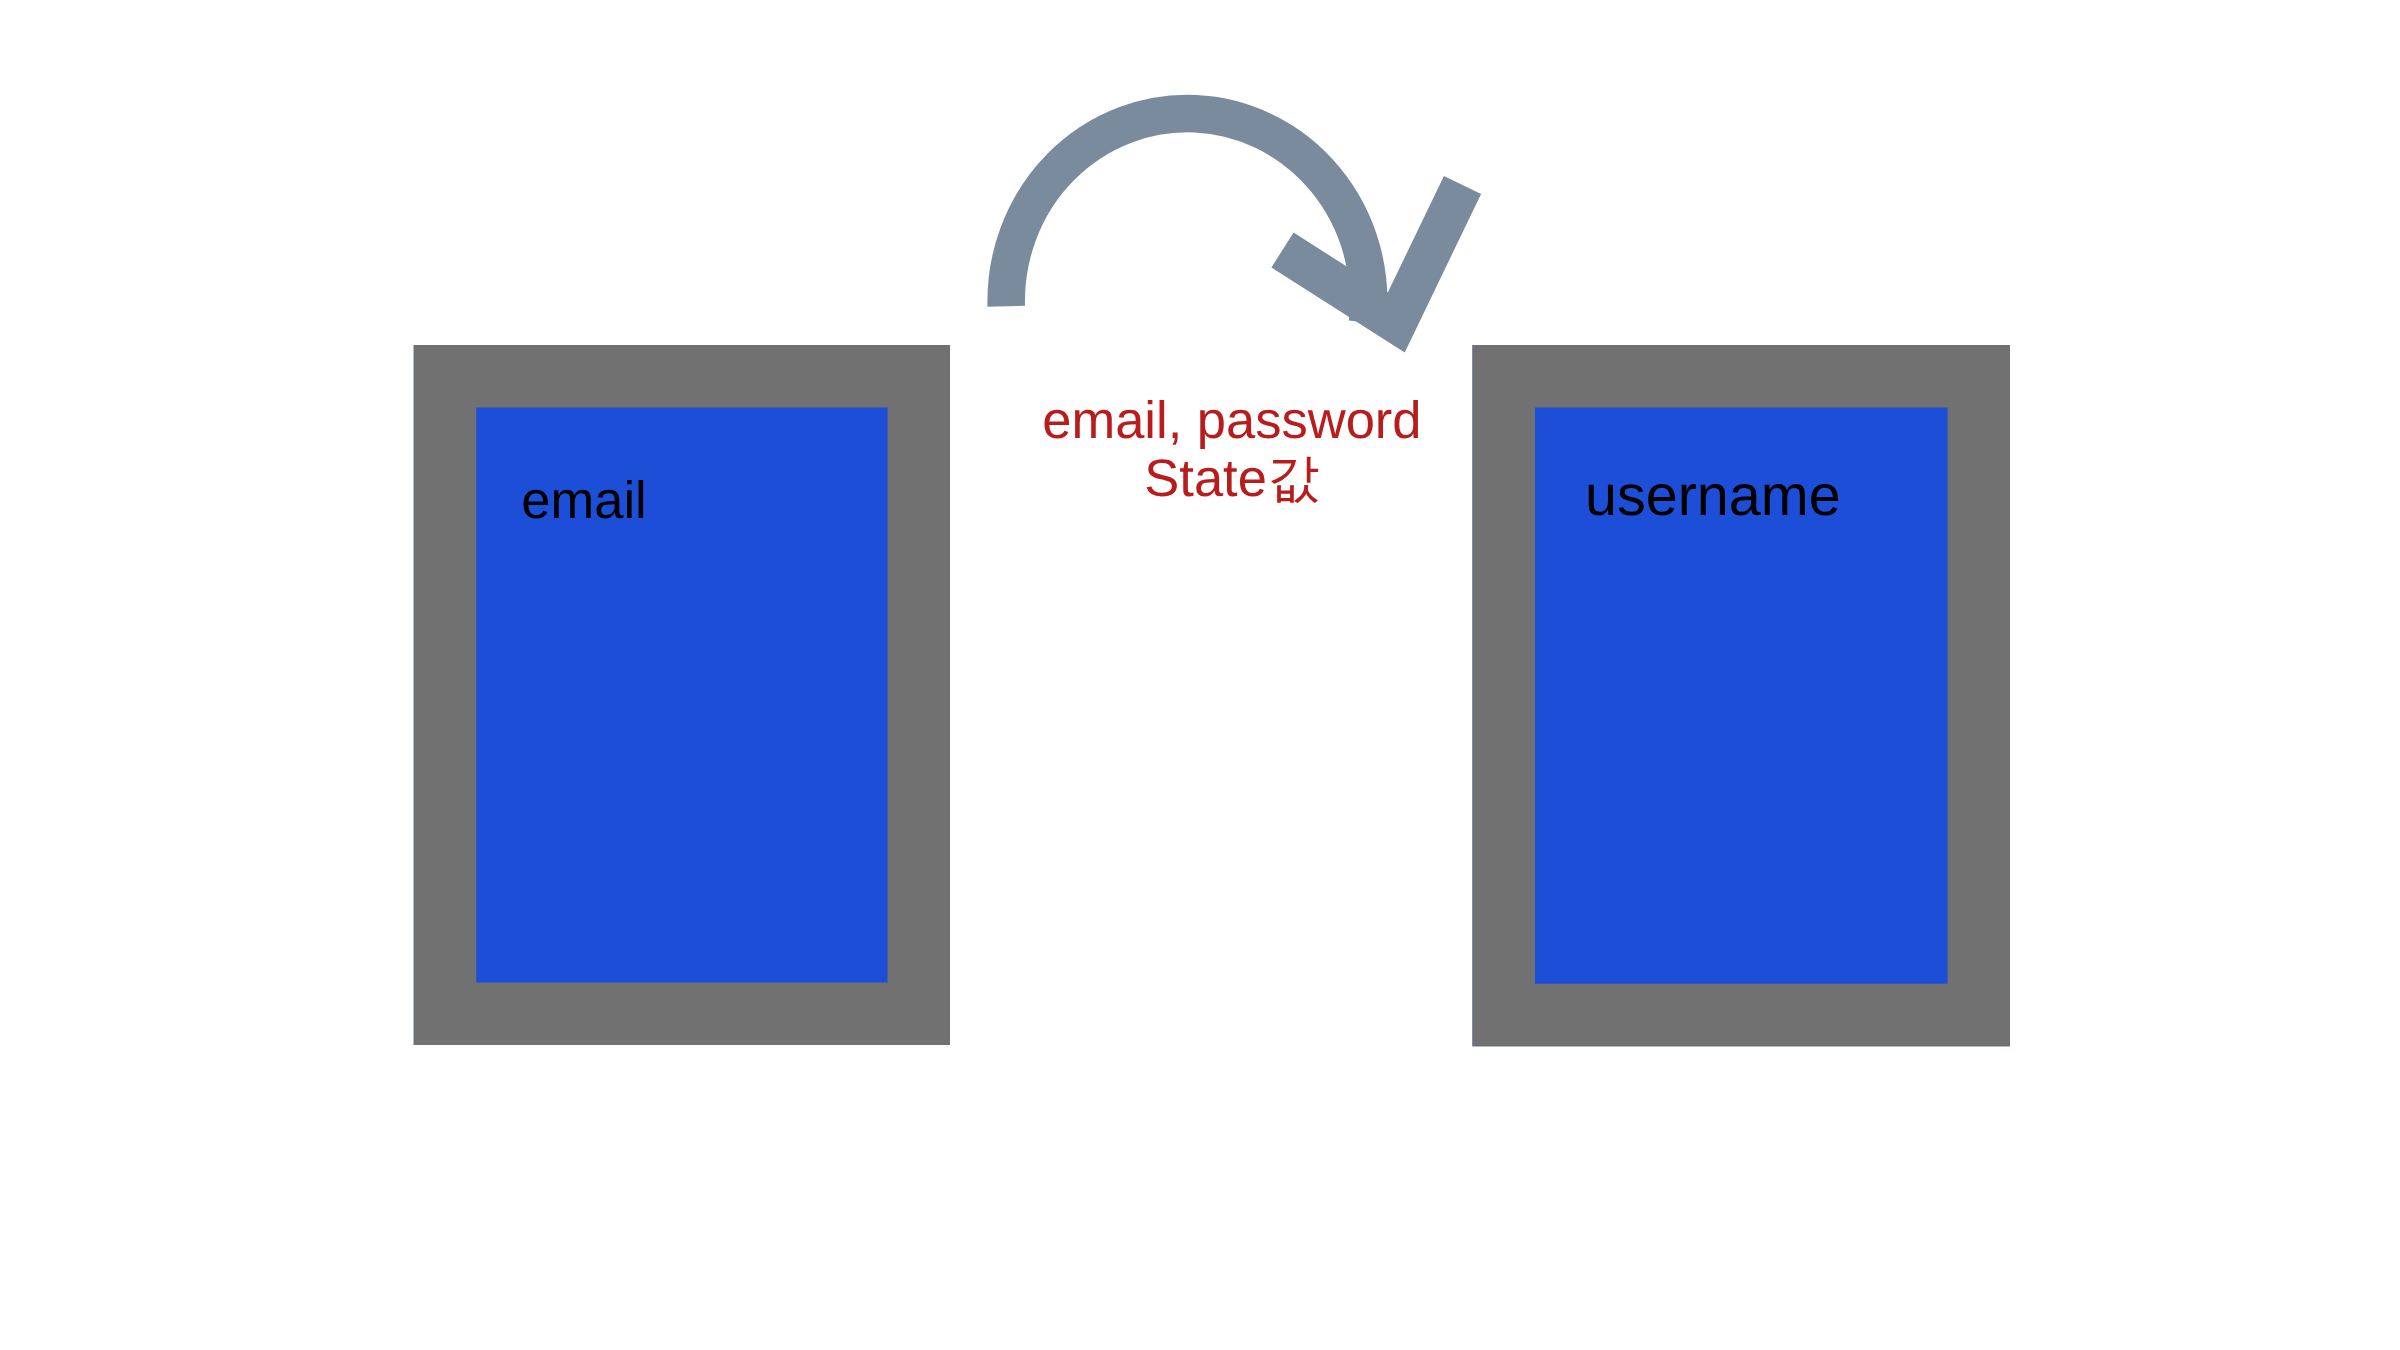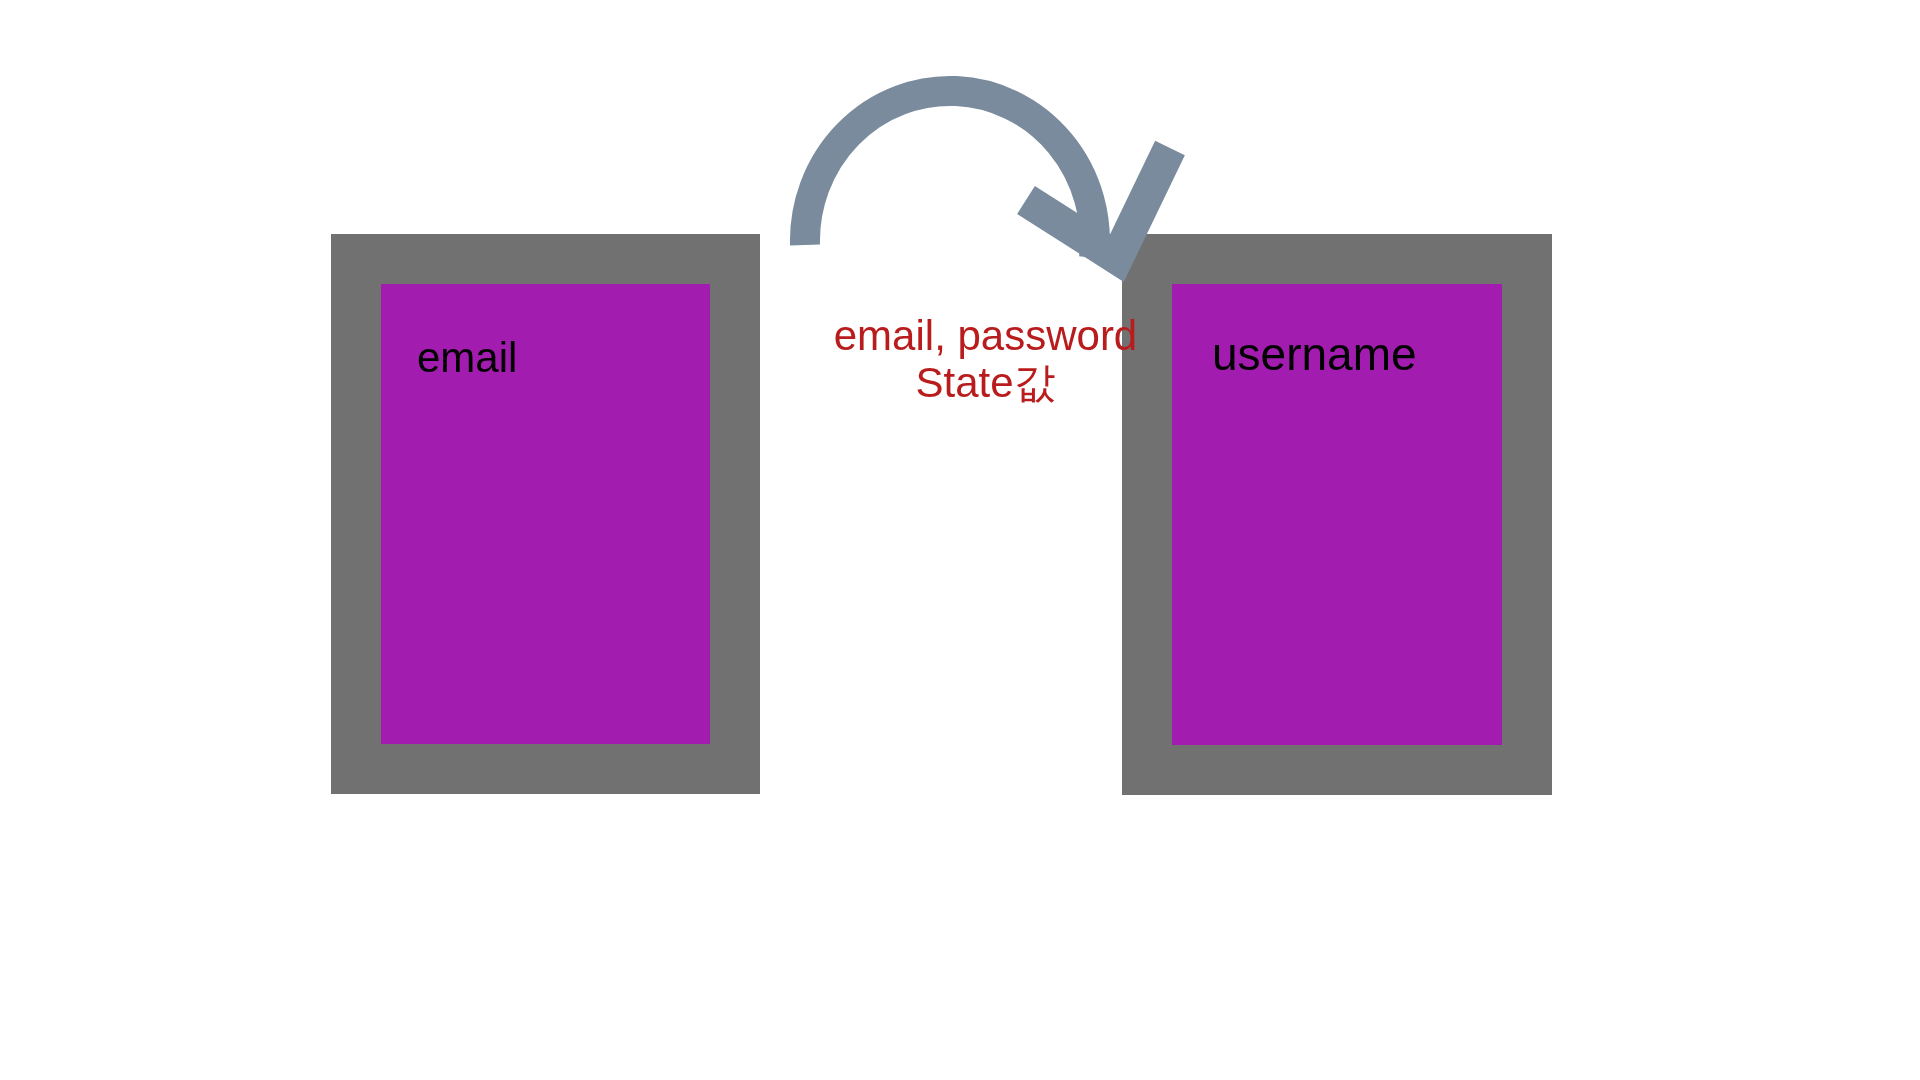--- a/index.html
+++ b/index.html
@@ -12,30 +12,31 @@
     position: relative;
     background: #ffffff;
     overflow: hidden;
     font-family: "Liberation Sans", "DejaVu Sans", sans-serif;
     color: #000000;
   }
   .frame {
     position: absolute;
     box-sizing: border-box;
     border: 50px solid #717171;
-    background: #a21caf;
+    background: #1d4ed8;
+    margin-top: 42px;
   }
   #left-frame {
     left: 331px;
     top: 234px;
     width: 429px;
     height: 560px;
   }
   #right-frame {
-    left: 1122px;
+    left: 1178px;
     top: 234px;
     width: 430px;
     height: 561px;
   }
   .frame-text {
     color: #000000;
   }
   #left-frame .frame-text {
     padding: 48px 0 0 36px;
     font-size: 42px;

